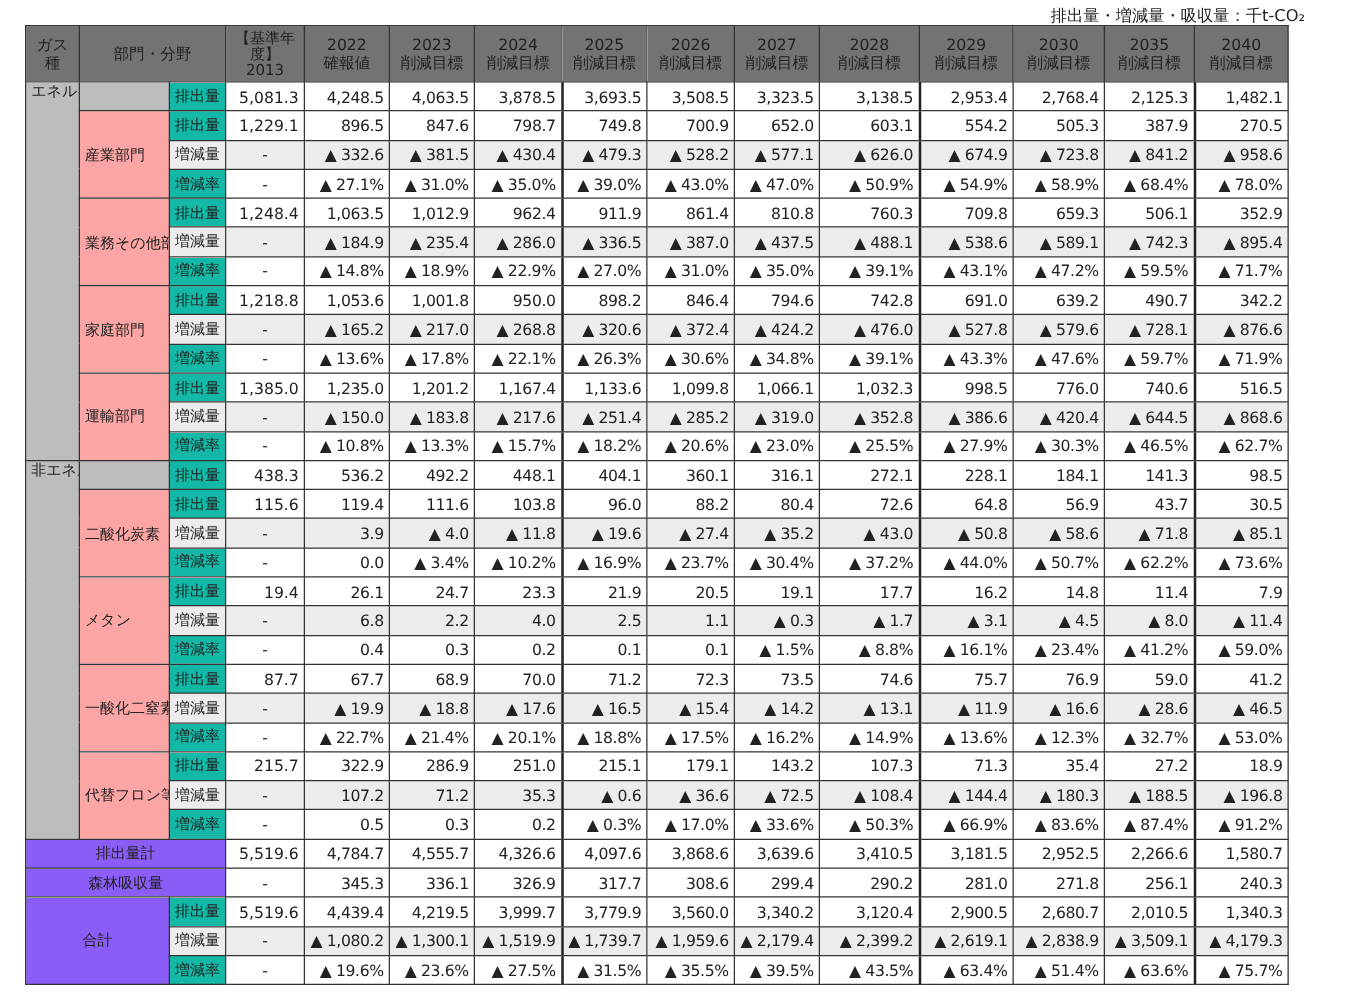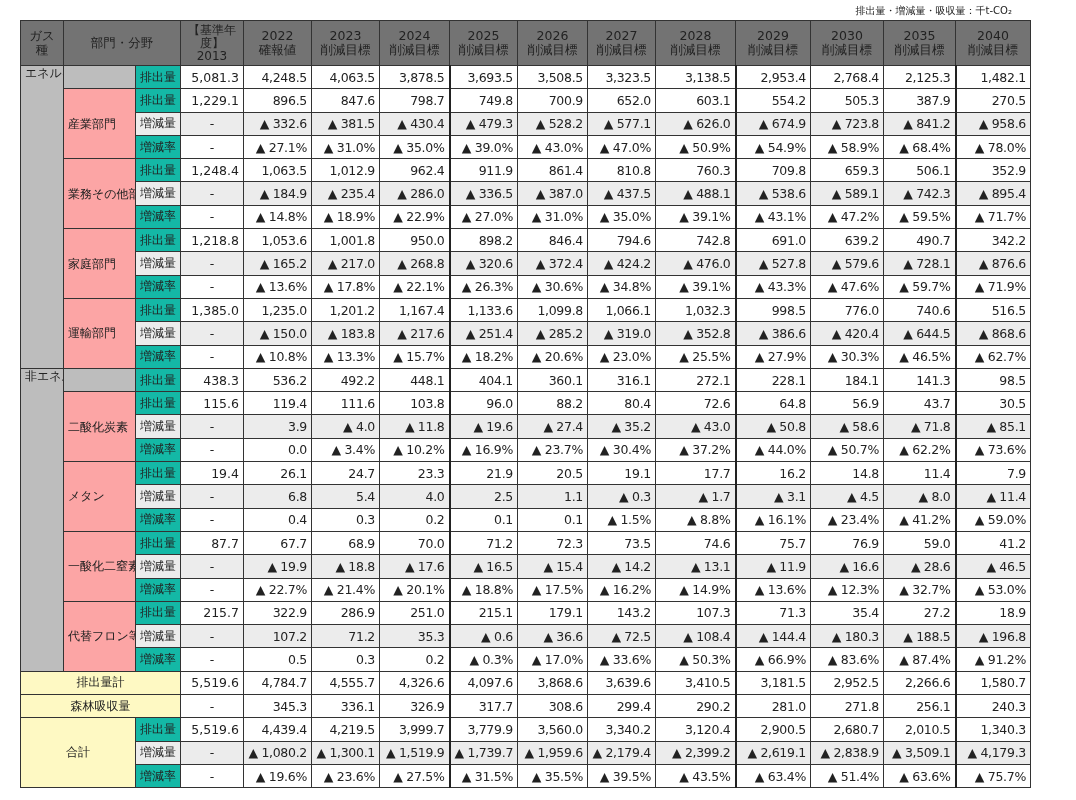--- a/index.html
+++ b/index.html
@@ -1,36 +1,36 @@
 <!DOCTYPE html>
 <html><head>
 <meta charset="utf-8">
 <style>
   html, body { margin:0; padding:0; background:#ffffff; }
   body { width:1076px; height:800px; position:relative; overflow:hidden;
          font-family:"DejaVu Sans", sans-serif; color:#222; }
-  .unit-note { position:absolute; top:4px; right:64px; font-size:10px; color:#222; }
+  .unit-note { position:absolute; top:4px; right:32px; font-size:13px; color:#222; }
   table.ghg { position:absolute; left:20px; top:20px; border-collapse:collapse;
               table-layout:fixed; width:1010px; font-size:12.5px; }
   table.ghg th, table.ghg td { border:1px solid #333; padding:0 4px; height:22.3px;
               overflow:hidden; white-space:nowrap; }
   table.ghg thead th { background:#737373; font-weight:normal; text-align:center;
               line-height:14px; height:44px; font-size:12.5px; white-space:normal; }
   table.ghg thead th.c-base { font-size:12px; line-height:13px; }
   .grey { background:#bdbdbd; }
   .gas-label { vertical-align:top; font-size:12px; line-height:14px; white-space:normal;
               padding:2px 2px; }
   .sector-label { vertical-align:middle; font-size:12px; line-height:14px; white-space:normal;
               background:#fca5a5; }
   .sub { text-align:center; font-size:12px; background:#14b8a6; }
   td.num { text-align:right; letter-spacing:-0.3px; }
   td.base { text-align:right; }
   tr.shade td.num, tr.shade td.base, tr.shade td.sub { background:#ececec; }
   td.dash { text-align:center; }
-  .span-grey { background:#fef9c3; text-align:center; font-size:12px; }
+  .span-grey { background:#8b5cf6; text-align:center; font-size:12px; }
   .thick-l { border-left:2px solid #222 !important; }
 </style>
 </head>
 <body>
 
 <div class="unit-note">排出量・増減量・吸収量：千t-CO₂</div>
 
 <table class="ghg">
   <colgroup>
     <col style="width:43px">
@@ -345,21 +345,21 @@
         <td class="num">17.7</td>
         <td class="num thick-l">16.2</td>
         <td class="num">14.8</td>
         <td class="num">11.4</td>
         <td class="num thick-l">7.9</td>
       </tr>
       <tr class="shade">
         <td class="sub">増減量</td>
         <td class="base dash">-</td>
         <td class="num">6.8</td>
-        <td class="num">5.4</td>
+        <td class="num">2.2</td>
         <td class="num">4.0</td>
         <td class="num thick-l">2.5</td>
         <td class="num">1.1</td>
         <td class="num">▲ 0.3</td>
         <td class="num">▲ 1.7</td>
         <td class="num thick-l">▲ 3.1</td>
         <td class="num">▲ 4.5</td>
         <td class="num">▲ 8.0</td>
         <td class="num thick-l">▲ 11.4</td>
       </tr>

